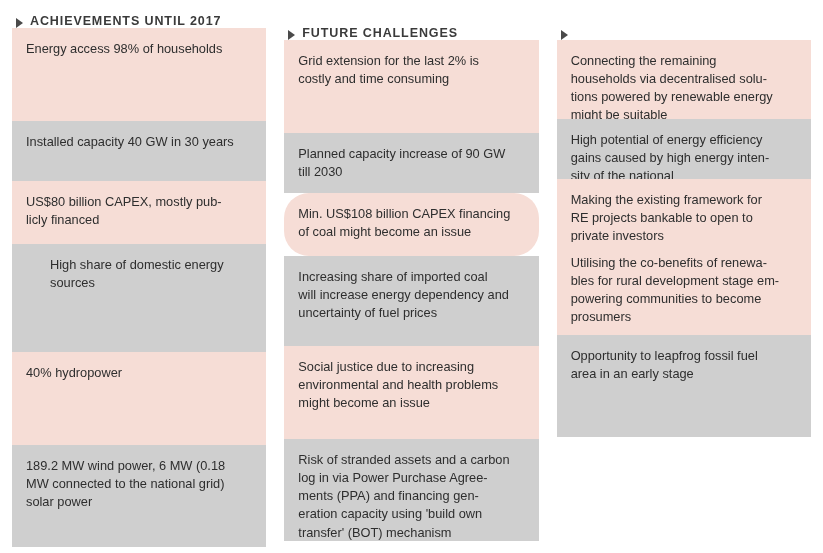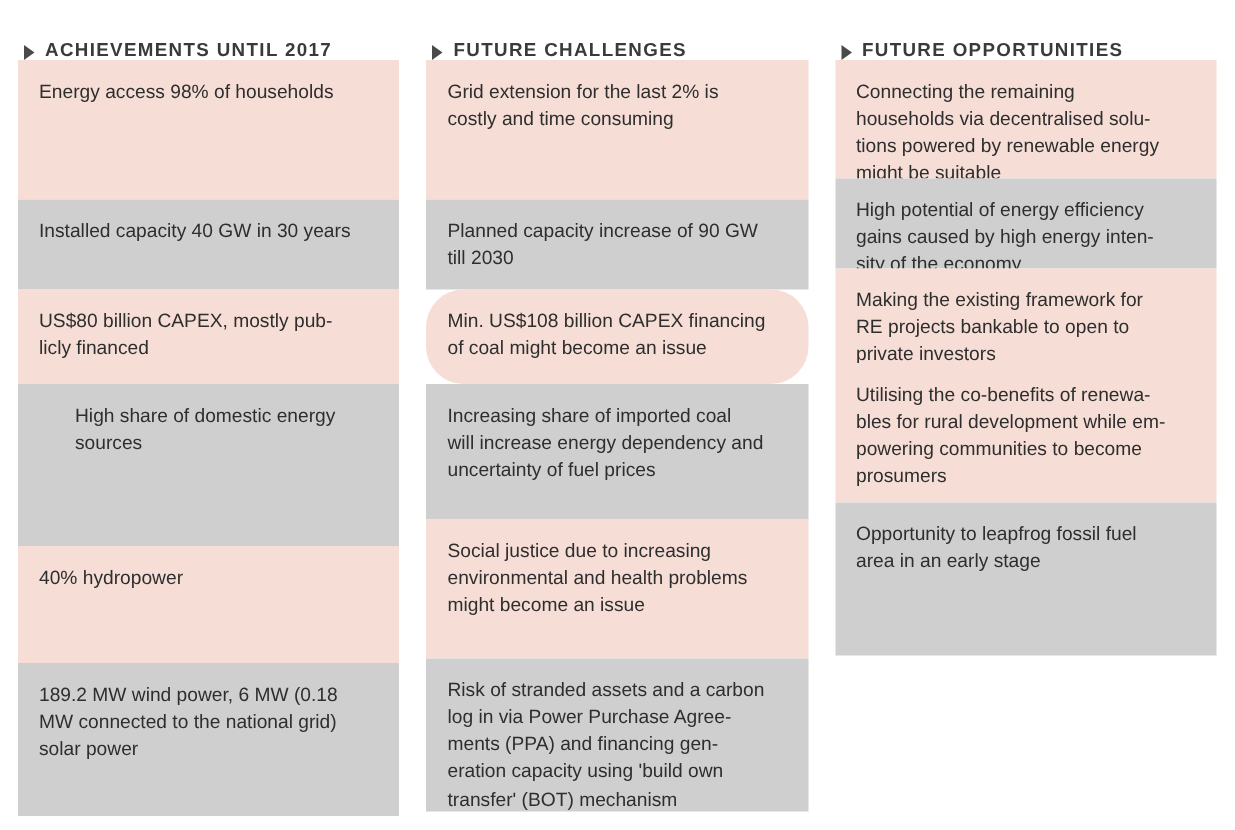--- a/index.html
+++ b/index.html
@@ -73,21 +73,21 @@
   .cell .txt {
     display: block;
     width: 100%;
     white-space: pre-line;
   }
   
   .c0 .r0 { height: 93px; }
   .c0 .r1 { height: 60px; }
   .c0 .r2 { height: 63px; }
   .c0 .r3 { height: 108px; padding-left: 38px; }
-  .c0 .r4 { height: 78px; }
+  .c0 .r4 { height: 93px; }
   .c0 .r5 { height: 102px; }
   
   .c1 .r0 { height: 93px; }
   .c1 .r1 { height: 60px; }
   .c1 .r2 { height: 63px; border-radius: 25px; }
   .c1 .r3 { height: 90px; }
   .c1 .r4 { height: 93px; }
   .c1 .r5 { height: 102px; }
   
   .c2 .r0 { height: 79px; }
@@ -168,42 +168,41 @@
 ments (PPA) and financing gen-
 eration capacity using 'build own
 transfer' (BOT) mechanism</span>
         </div>
     </div>
   </div>
 
   <div class="column c2">
     <div class="col-header">
       <span class="arrow-icon"></span>
-      <span class="col-title">FUTURE OPPORTUNITIES</span>
     </div>
     <div class="cells">
       <div class="cell pink r0 align-top">
           <span class="txt">Connecting the remaining
 households via decentralised solu-
 tions powered by renewable energy
 might be suitable</span>
         </div>
       <div class="cell grey r1 align-top">
           <span class="txt">High potential of energy efficiency
 gains caused by high energy inten-
-sity of the economy</span>
+sity of the national</span>
         </div>
       <div class="cell pink r2 align-top">
           <span class="txt">Making the existing framework for
 RE projects bankable to open to
 private investors</span>
         </div>
       <div class="cell pink r4 align-top">
           <span class="txt">Utilising the co-benefits of renewa-
-bles for rural development while em-
+bles for rural development stage em-
 powering communities to become
 prosumers</span>
         </div>
       <div class="cell grey r5">
           <span class="txt">Opportunity to leapfrog fossil fuel
 area in an early stage</span>
         </div>
     </div>
   </div>
 

